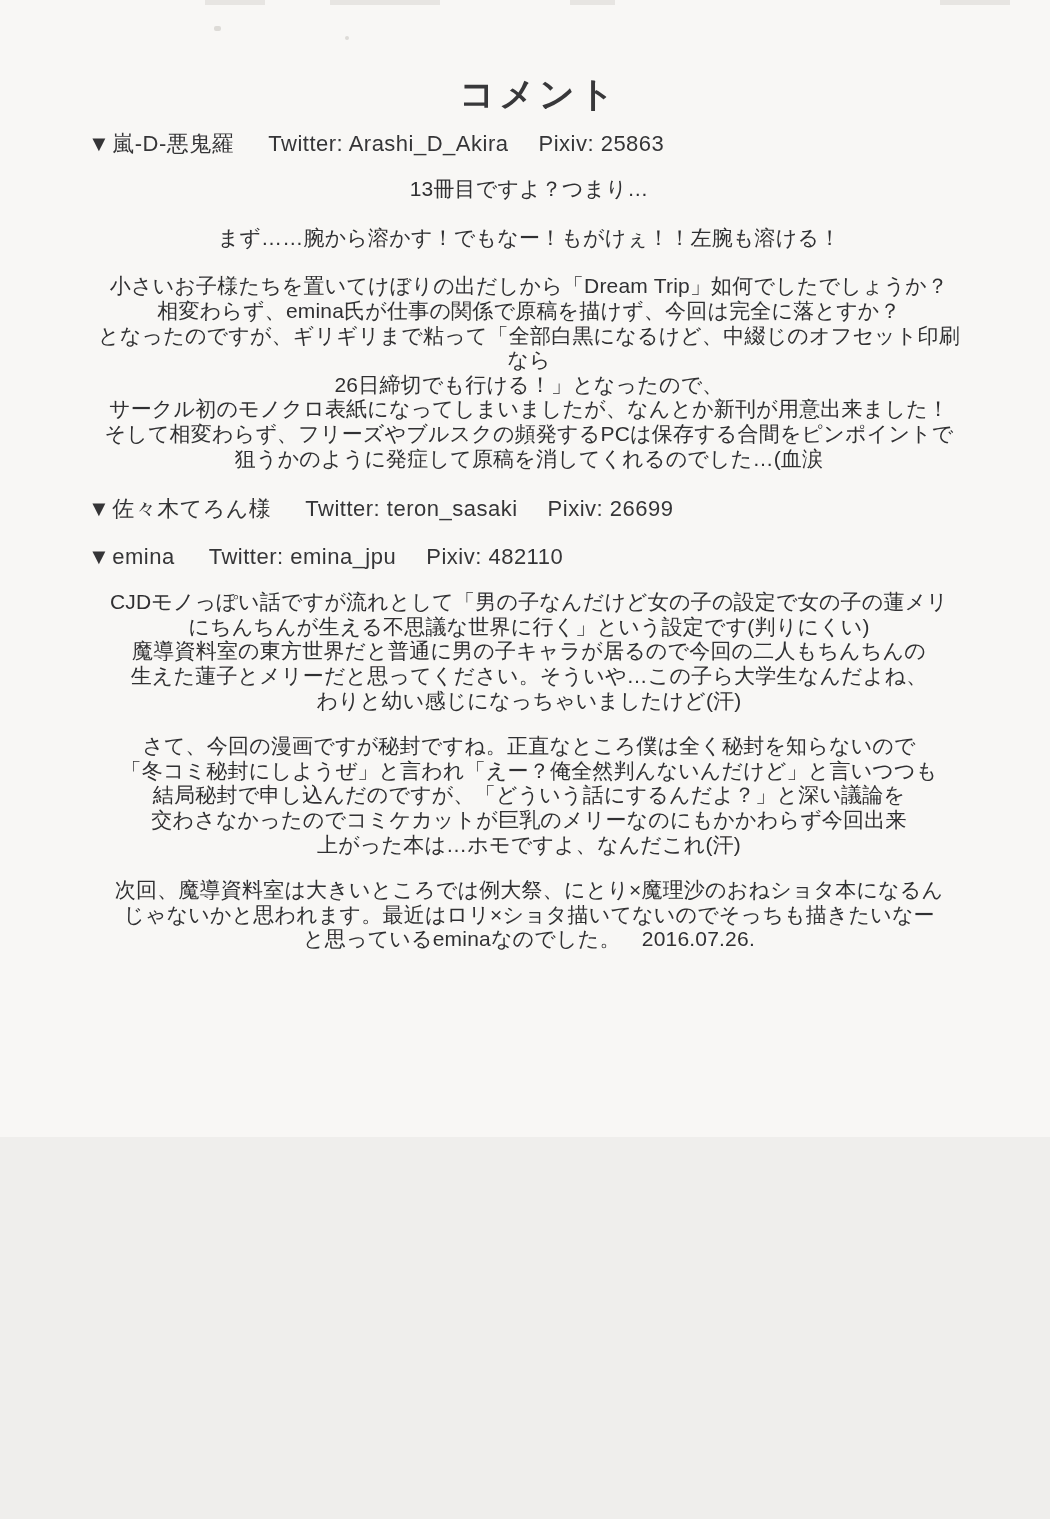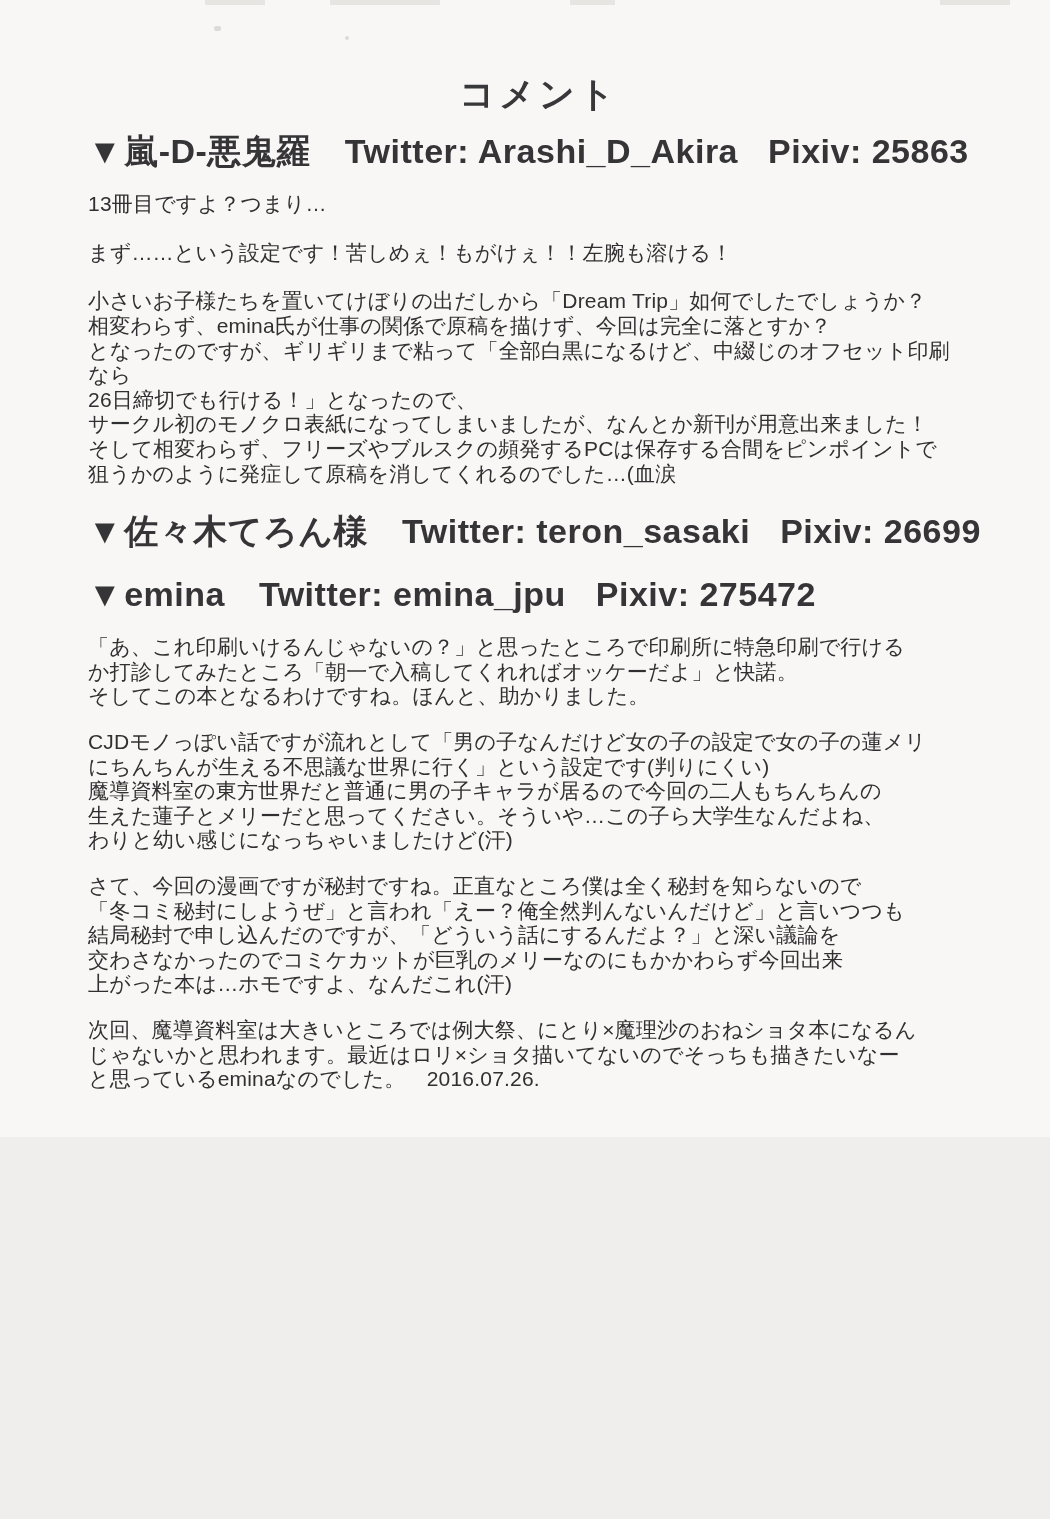--- a/index.html
+++ b/index.html
@@ -26,39 +26,40 @@
   .page-title {
     font-size: 35px;
     font-weight: 600;
     text-align: center;
     letter-spacing: 4px;
     color: #38383a;
     margin: 0 0 14px 20px;
     line-height: 1.25;
   }
   .section-header {
-    font-size: 34px;
-    font-weight: 700;
+    font-size: 22px;
+    font-weight: 400;
     color: #353537;
     margin: 14px 0 20px 0;
     line-height: 1.25;
     white-space: nowrap;
     letter-spacing: 0.5px;
   }
   .section-header .marker { margin-right: 2px; }
   .section-header .author { margin-right: 34px; }
   .section-header .twitter { margin-right: 30px; }
   .section + .section .section-header { }
   .para {
     font-size: 21px;
     line-height: 24.6px;
     margin: 0 0 21px 0;
     white-space: pre-line;
     letter-spacing: 0.2px;
     color: #303032;
+    text-align: center;
   }
   .section-1 .para { margin-bottom: 24px; }
   .page-number {
     position: absolute;
     left: 1040px;
     top: 1424px;
     font-size: 25px;
     color: #3a3a3c;
   }
   .speck {
@@ -93,43 +94,40 @@
   <div class="speck speck-b"></div>
   <div class="speck speck-c"></div>
 
   <h1 class="page-title">コメント</h1>
 
   <div class="section section-1">
     <h2 class="section-header">
       <span class="marker">▼</span><span class="author">嵐-D-悪鬼羅</span><span class="twitter">Twitter: Arashi_D_Akira</span><span class="pixiv">Pixiv: 25863</span>
     </h2>
     <p class="para">13冊目ですよ？つまり…</p>
-    <p class="para">まず……という設定です！苦しめぇ！もがけぇ！！左腕も溶ける！</p>
+    <p class="para">まず……腕から溶かす！でもなー！もがけぇ！！左腕も溶ける！</p>
     <p class="para">小さいお子様たちを置いてけぼりの出だしから「Dream Trip」如何でしたでしょうか？
 相変わらず、emina氏が仕事の関係で原稿を描けず、今回は完全に落とすか？
 となったのですが、ギリギリまで粘って「全部白黒になるけど、中綴じのオフセット印刷なら
 26日締切でも行ける！」となったので、
 サークル初のモノクロ表紙になってしまいましたが、なんとか新刊が用意出来ました！
 そして相変わらず、フリーズやブルスクの頻発するPCは保存する合間をピンポイントで
 狙うかのように発症して原稿を消してくれるのでした…(血涙</p>
   </div>
 
   <div class="section section-2">
     <h2 class="section-header">
       <span class="marker">▼</span><span class="author">佐々木てろん様</span><span class="twitter">Twitter: teron_sasaki</span><span class="pixiv">Pixiv: 26699</span>
     </h2>
   </div>
 
   <div class="section section-3">
     <h2 class="section-header">
-      <span class="marker">▼</span><span class="author">emina</span><span class="twitter">Twitter: emina_jpu</span><span class="pixiv">Pixiv: 275472</span>
+      <span class="marker">▼</span><span class="author">emina</span><span class="twitter">Twitter: emina_jpu</span><span class="pixiv">Pixiv: 482110</span>
     </h2>
-    <p class="para">「あ、これ印刷いけるんじゃないの？」と思ったところで印刷所に特急印刷で行ける
-か打診してみたところ「朝一で入稿してくれればオッケーだよ」と快諾。
-そしてこの本となるわけですね。ほんと、助かりました。</p>
     <p class="para">CJDモノっぽい話ですが流れとして「男の子なんだけど女の子の設定で女の子の蓮メリ
 にちんちんが生える不思議な世界に行く」という設定です(判りにくい)
 魔導資料室の東方世界だと普通に男の子キャラが居るので今回の二人もちんちんの
 生えた蓮子とメリーだと思ってください。そういや…この子ら大学生なんだよね、
 わりと幼い感じになっちゃいましたけど(汗)</p>
     <p class="para">さて、今回の漫画ですが秘封ですね。正直なところ僕は全く秘封を知らないので
 「冬コミ秘封にしようぜ」と言われ「えー？俺全然判んないんだけど」と言いつつも
 結局秘封で申し込んだのですが、「どういう話にするんだよ？」と深い議論を
 交わさなかったのでコミケカットが巨乳のメリーなのにもかかわらず今回出来
 上がった本は…ホモですよ、なんだこれ(汗)</p>

